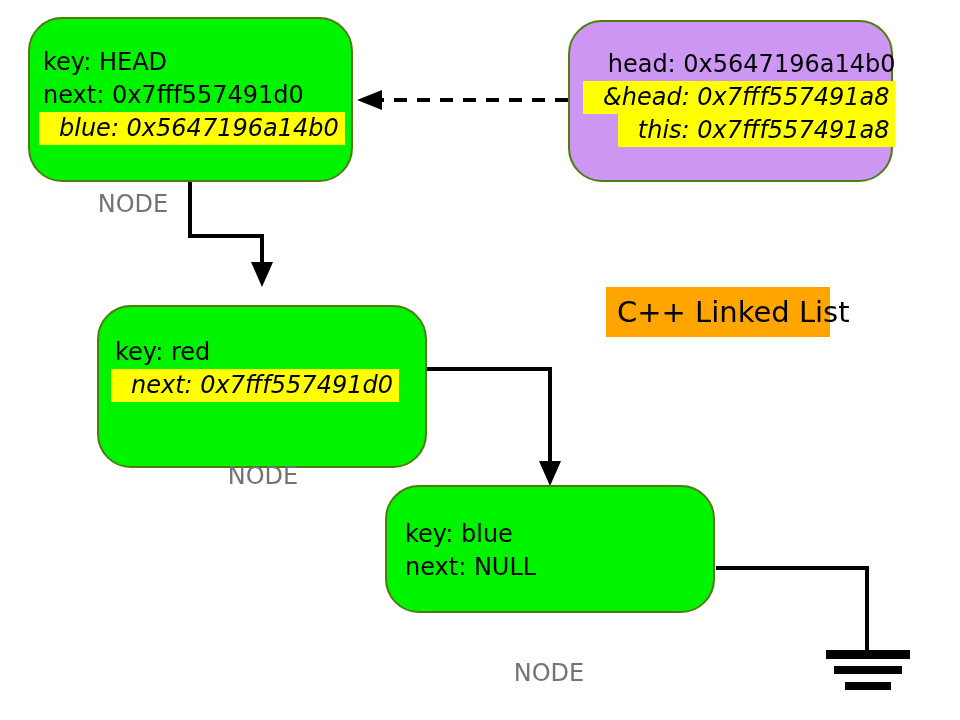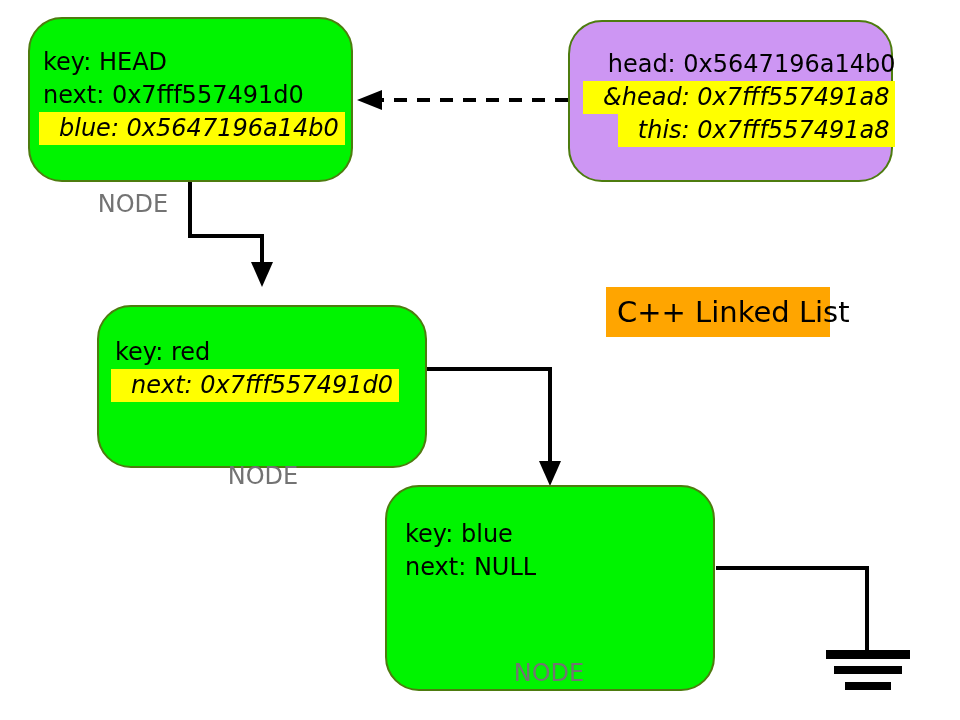--- a/index.html
+++ b/index.html
@@ -113,21 +113,21 @@
       <div class="line"><span>key: red</span></div>
       <div class="line"><span class="hl">next: 0x7fff557491d0</span></div>
     </div>
   </div>
   <div class="ext-label" style="left:263px; top:462px;">NODE</div>
 
   <div class="banner">
     <span>C++ Linked List</span>
   </div>
 
-  <div class="box green" style="left:385px; top:485px; width:330px; height:206px;">
+  <div class="box green" style="left:385px; top:485px; width:330px; height:128px;">
     <div class="box-text" style="left:18px; top:31px;">
       <div class="line"><span>key: blue</span></div>
       <div class="line"><span>next: NULL</span></div>
     </div>
   </div>
   <div class="ext-label" style="left:549px; top:659px;">NODE</div>
 
 </div>
 
 </body></html>

